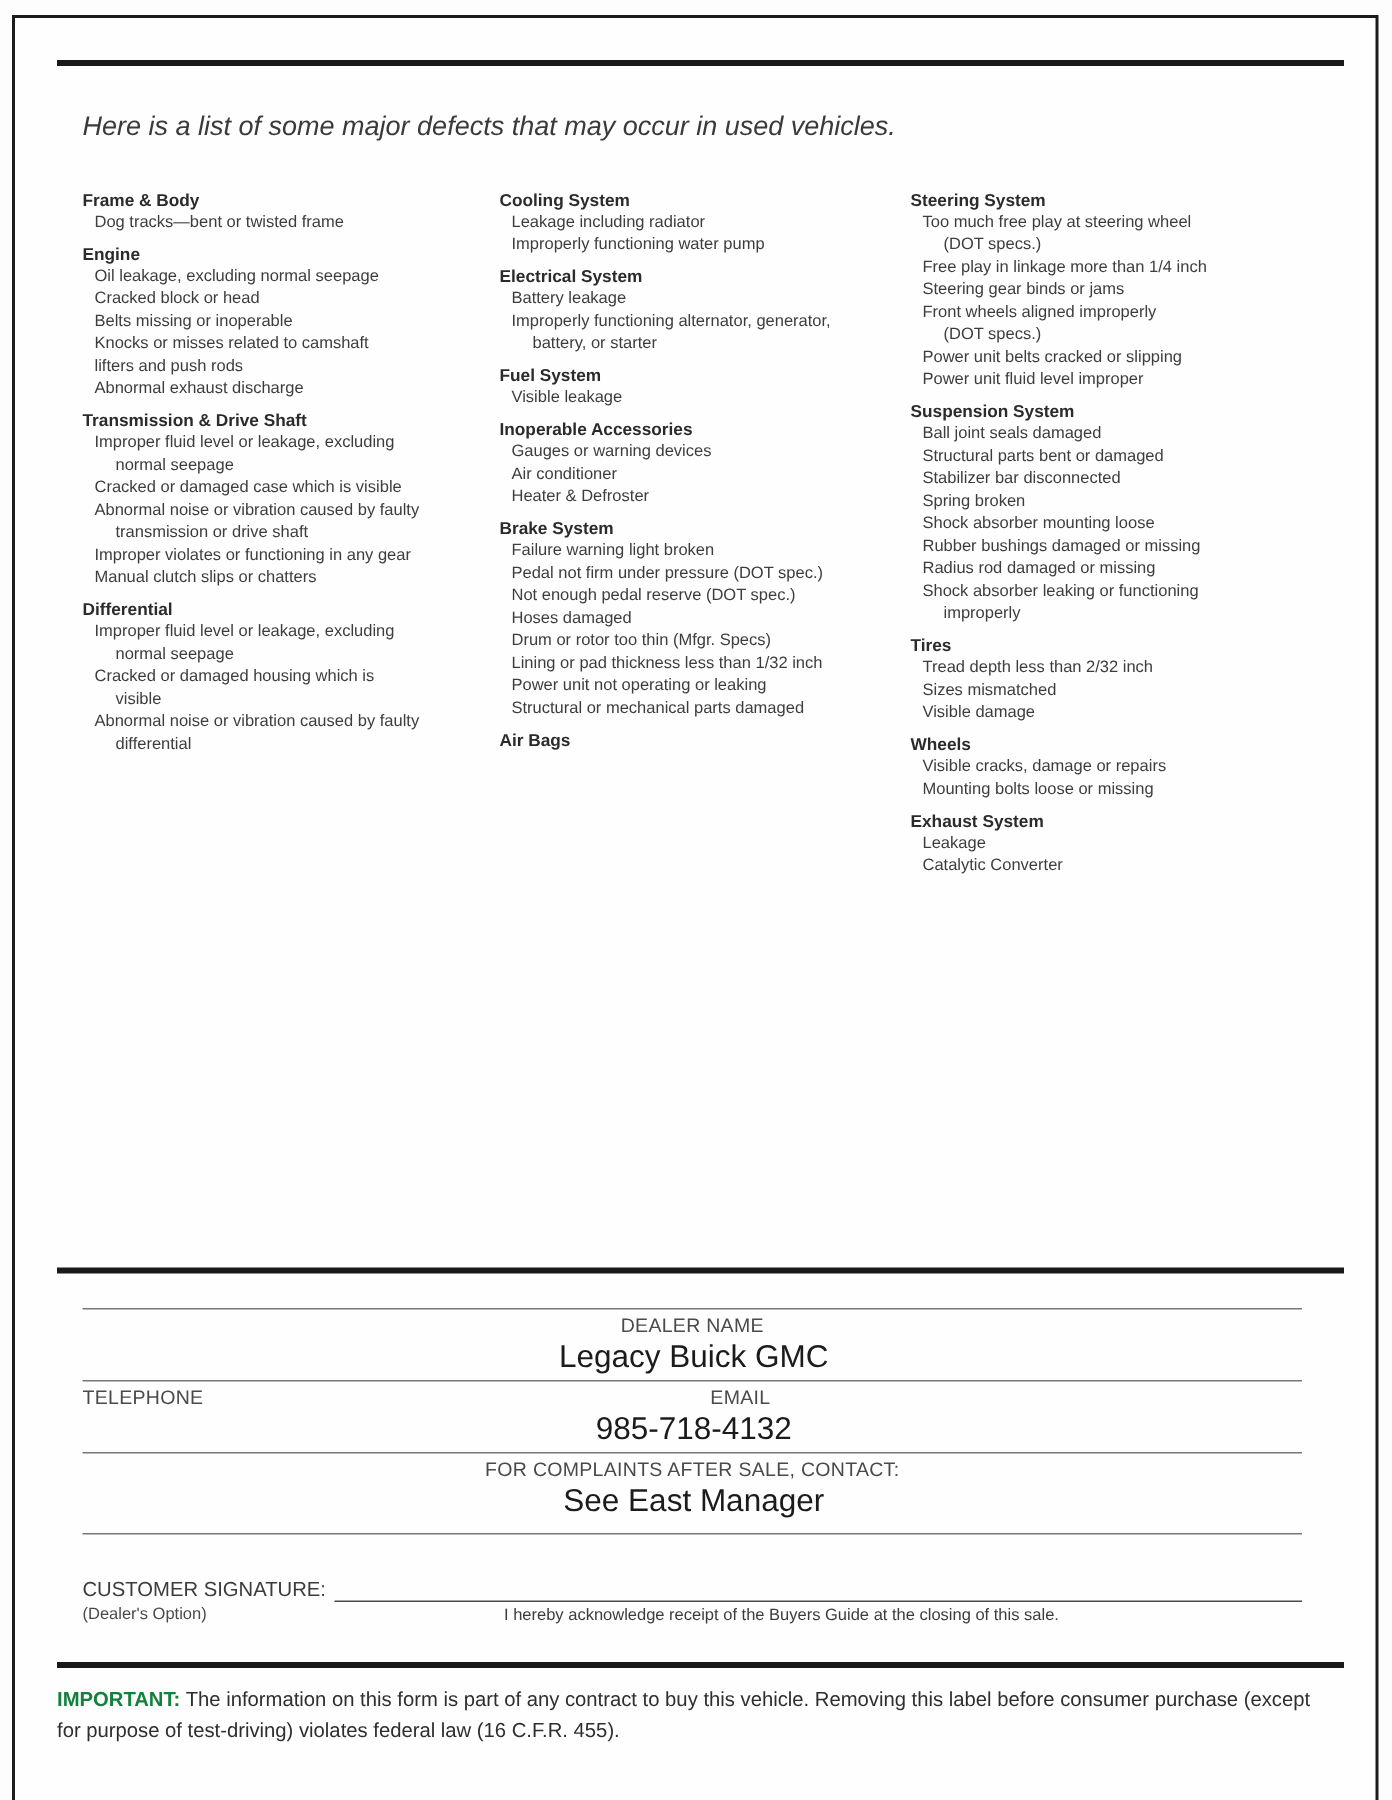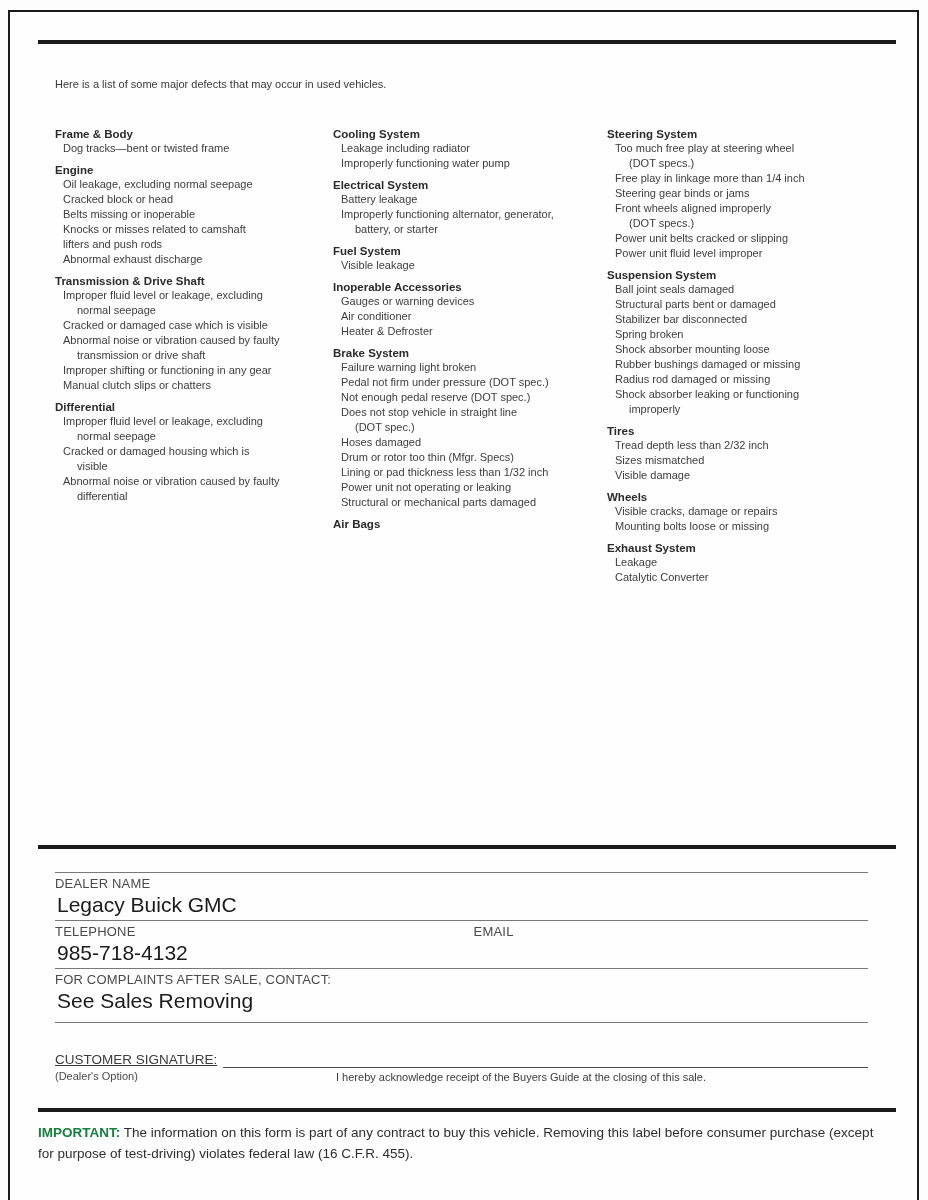--- a/index.html
+++ b/index.html
@@ -19,23 +19,24 @@
   }
   .rule-thick {
     height: 4px;
     background: #1a1a1a;
     margin-left: 28px;
     margin-right: 21px;
   }
   .rule-1 { margin-top: 28px; }
   .intro {
     margin: 32px 0 0 45px;
-    font-size: 11px;
+    font-size: 18px;
     line-height: 16px;
     color: #3a3a3a;
+    font-style: italic;
   }
   .columns {
     position: relative;
     margin-top: 28px;
     height: 725px;
   }
   .col { position: absolute; top: 0; }
   .col-1 { left: 45px;  width: 280px; }
   .col-2 { left: 323px; width: 276px; }
   .col-3 { left: 597px; width: 295px; }
@@ -45,20 +46,21 @@
     color: #2b2b2b;
     margin-top: 7px;
     line-height: 14px;
   }
   .item { padding-left: 8px; }
   .item .first { font-size: 11px; line-height: 15px; }
   .item .cont  { font-size: 11px; line-height: 15px; padding-left: 14px; }
   .rule-2 { margin-top: 0; }
   .form-area {
     margin: 23px 49px 12px 45px; 
+    text-align: center;
   }
   .form-row {
     border-top: 1px solid #787878;
     padding-top: 3px;
   }
   .form-row.last { border-bottom: 1px solid #787878; padding-bottom: 6px; }
   .field-label {
     font-size: 13px;
     line-height: 15px;
     color: #4a4a4a;
@@ -69,21 +71,21 @@
   .field-value {
     font-size: 21px;
     line-height: 26px;
     color: #1b1b1b;
     margin: 1px 0 2px 2px;
   }
   .signature-block {
     position: relative;
     margin: 28px 49px 0 45px;
   }
-  .sig-row { display: flex; align-items: flex-end; text-decoration: underline; }
+  .sig-row { display: flex; align-items: flex-end; }
   .sig-label {
     font-size: 13.5px;
     color: #3c3c3c;
     white-space: nowrap;
     line-height: 17px;
   }
   .sig-line {
     flex: 1;
     border-bottom: 1.5px solid #4a4a4a;
     height: 14px;
@@ -147,21 +149,21 @@
           <div class="cont">normal seepage</div>
         </div>
         <div class="item">
           <div class="first">Cracked or damaged case which is visible</div>
         </div>
         <div class="item">
           <div class="first">Abnormal noise or vibration caused by faulty</div>
           <div class="cont">transmission or drive shaft</div>
         </div>
         <div class="item">
-          <div class="first">Improper shifting or functioning in any gear</div>
+          <div class="first">Improper violates or functioning in any gear</div>
         </div>
         <div class="item">
           <div class="first">Manual clutch slips or chatters</div>
         </div>
         <div class="sec-heading">Differential</div>
         <div class="item">
           <div class="first">Improper fluid level or leakage, excluding</div>
           <div class="cont">normal seepage</div>
         </div>
         <div class="item">
@@ -205,24 +207,20 @@
         </div>
         <div class="sec-heading">Brake System</div>
         <div class="item">
           <div class="first">Failure warning light broken</div>
         </div>
         <div class="item">
           <div class="first">Pedal not firm under pressure (DOT spec.)</div>
         </div>
         <div class="item">
           <div class="first">Not enough pedal reserve (DOT spec.)</div>
-        </div>
-        <div class="item">
-          <div class="first">Does not stop vehicle in straight line</div>
-          <div class="cont">(DOT spec.)</div>
         </div>
         <div class="item">
           <div class="first">Hoses damaged</div>
         </div>
         <div class="item">
           <div class="first">Drum or rotor too thin (Mfgr. Specs)</div>
         </div>
         <div class="item">
           <div class="first">Lining or pad thickness less than 1/32 inch</div>
         </div>
@@ -322,21 +320,21 @@
     <div class="form-row">
       <div class="label-pair">
         <div class="field-label">TELEPHONE</div>
         <div class="field-label email-label">EMAIL</div>
       </div>
       <div class="field-value">985-718-4132</div>
     </div>
 
     <div class="form-row last">
       <div class="field-label">FOR COMPLAINTS AFTER SALE, CONTACT:</div>
-      <div class="field-value">See Sales Removing</div>
+      <div class="field-value">See East Manager</div>
     </div>
 
   </div>
 
   <div class="signature-block">
     <div class="sig-row">
       <span class="sig-label">CUSTOMER SIGNATURE:</span>
       <span class="sig-line"></span>
     </div>
     <div class="sig-notes">

